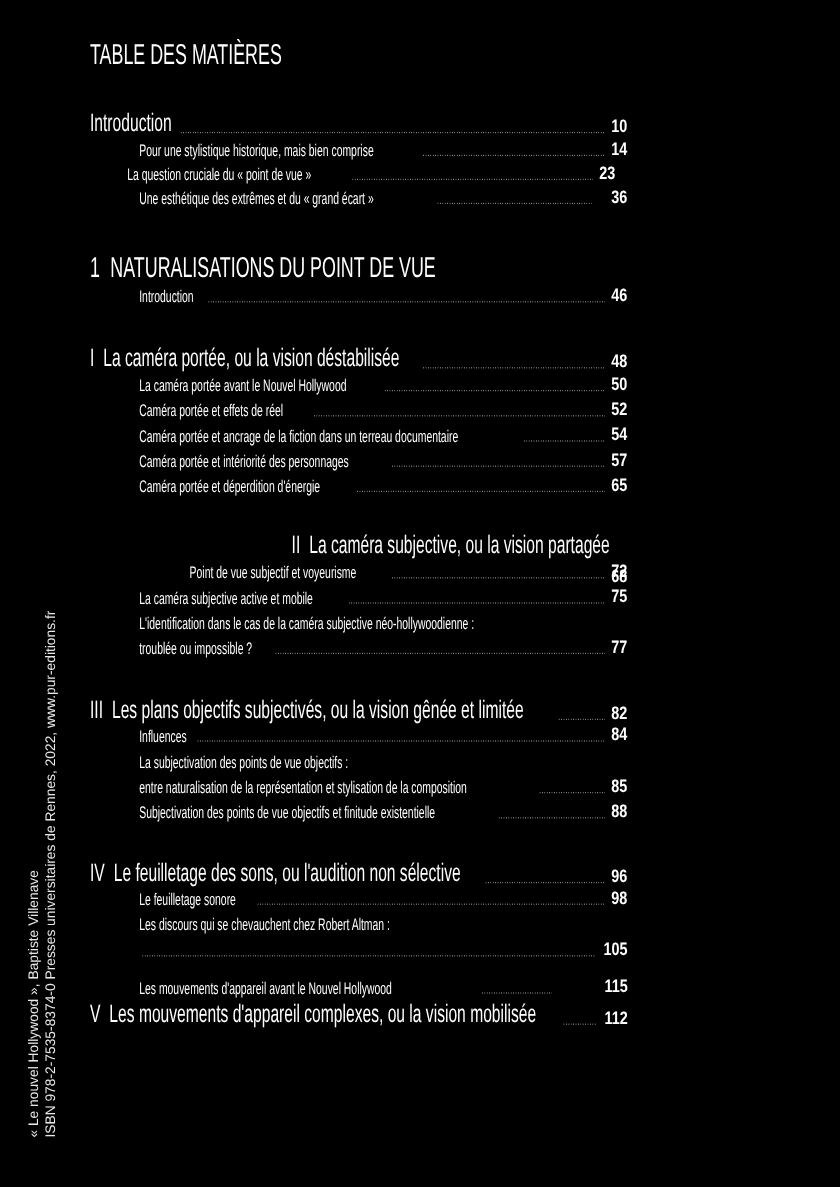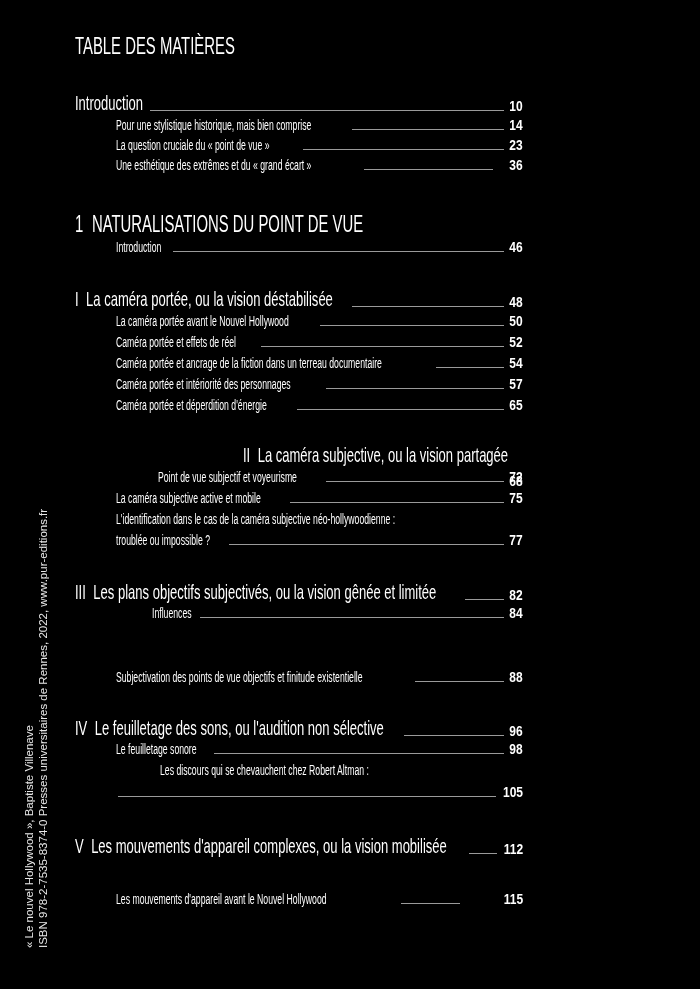--- a/index.html
+++ b/index.html
@@ -124,21 +124,21 @@
   <div class="entry lvl-main" style="left:75px; width:448px; top:91px;">
     <span class="label-wrap" style="width:73px;"><span class="label">Introduction</span></span>
     <span class="leader"></span>
     <span class="page">10</span>
   </div>
   <div class="entry lvl-sub" style="left:116px; width:407px; top:116px;">
     <span class="label-wrap" style="width:234px;"><span class="label">Pour une stylistique historique, mais bien comprise</span></span>
     <span class="leader"></span>
     <span class="page">14</span>
   </div>
-  <div class="entry lvl-sub" style="left:116px; width:407px; top:136px;">
+  <div class="entry lvl-sub" style="left:106px; width:407px; top:136px;">
     <span class="label-wrap" style="width:185px;"><span class="label">La question cruciale du « point de vue »</span></span>
     <span class="leader"></span>
     <span class="page">23</span>
   </div>
   <div class="entry lvl-sub" style="left:116px; width:407px; top:156px;gap:11px;">
     <span class="label-wrap" style="width:235px;"><span class="label">Une esthétique des extrêmes et du « grand écart »</span></span>
     <span class="leader"></span>
     <span class="page">36</span>
   </div>
 
@@ -205,54 +205,62 @@
     <span class="leader"></span>
     <span class="page">77</span>
   </div>
 
   <div class="entry lvl-main" style="left:75px; width:448px; top:580px;">
     <span class="label-wrap" style="width:388px;text-decoration:underline;"><span class="label"><span class="roman">III</span><span>Les plans objectifs subjectivés, ou la vision gênée et limitée</span></span></span>
     <span class="leader"></span>
     <span class="page">82</span>
   </div>
   <div class="entry lvl-sub" style="left:116px; width:407px; top:604px;">
-    <span class="label-wrap" style="width:46px;margin-left:36px;"><span class="label">Influences</span></span>
+    <span class="label-wrap" style="width:46px;"><span class="label">Influences</span></span>
     <span class="leader"></span>
     <span class="page">84</span>
+  </div>
+  <div class="cont" style="left:116px; top:626px;">
+    <span class="label">La subjectivation des points de vue objectifs :</span>
+  </div>
+  <div class="entry lvl-sub" style="left:116px; width:407px; top:647px;">
+    <span class="label-wrap" style="width:331px;"><span class="label">entre naturalisation de la représentation et stylisation de la composition</span></span>
+    <span class="leader"></span>
+    <span class="page">85</span>
   </div>
   <div class="entry lvl-sub" style="left:116px; width:407px; top:668px;">
     <span class="label-wrap" style="width:297px;"><span class="label">Subjectivation des points de vue objectifs et finitude existentielle</span></span>
     <span class="leader"></span>
     <span class="page">88</span>
   </div>
 
   <div class="entry lvl-main" style="left:75px; width:448px; top:716px;">
     <span class="label-wrap" style="width:327px;"><span class="label"><span class="roman">IV</span><span>Le feuilletage des sons, ou l'audition non sélective</span></span></span>
     <span class="leader"></span>
     <span class="page">96</span>
   </div>
   <div class="entry lvl-sub" style="left:116px; width:407px; top:740px;">
     <span class="label-wrap" style="width:96px;"><span class="label">Le feuilletage sonore</span></span>
     <span class="leader"></span>
     <span class="page">98</span>
   </div>
-  <div class="cont" style="left:116px; top:761px;margin-left:44px;">
+  <div class="cont" style="left:116px; top:761px;">
     <span class="label">Les discours qui se chevauchent chez Robert Altman :</span>
   </div>
   <div class="entry lvl-sub" style="left:116px; width:407px; top:783px;">
     <span class="leader"></span>
     <span class="page">105</span>
   </div>
 
   <div class="entry lvl-main" style="left:75px; width:448px; top:834px;">
     <span class="label-wrap" style="width:392px;"><span class="label"><span class="roman">V</span><span>Les mouvements d'appareil complexes, ou la vision mobilisée</span></span></span>
     <span class="leader"></span>
     <span class="page">112</span>
   </div>
-  <div class="entry lvl-sub" style="left:116px; width:407px; top:890px;gap:37px;">
+  <div class="entry lvl-sub" style="left:116px; width:407px; top:814px;gap:37px;">
     <span class="label-wrap" style="width:246px;"><span class="label">Les mouvements d'appareil avant le Nouvel Hollywood</span></span>
     <span class="leader"></span>
     <span class="page">115</span>
   </div>
 </div>
 
 <div class="side">
   <div class="side-line" style="left:23px; top:948px;">« Le nouvel Hollywood », Baptiste Villenave</div>
   <div class="side-line" style="left:37px; top:948px;">ISBN 978-2-7535-8374-0 Presses universitaires de Rennes, 2022, www.pur-editions.fr</div>
 </div>

